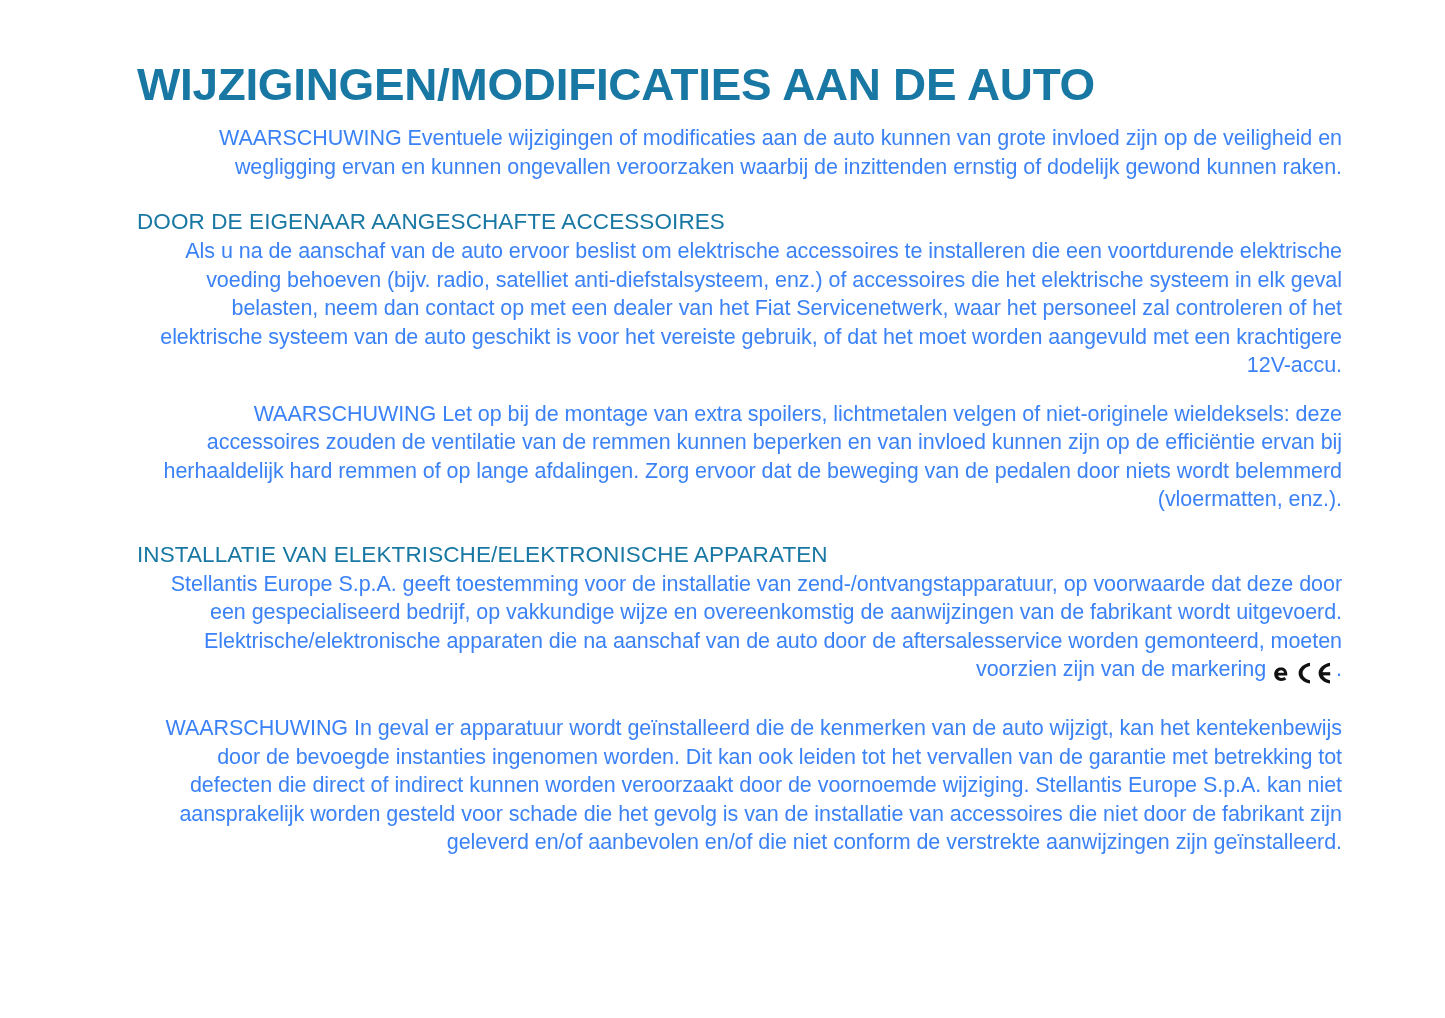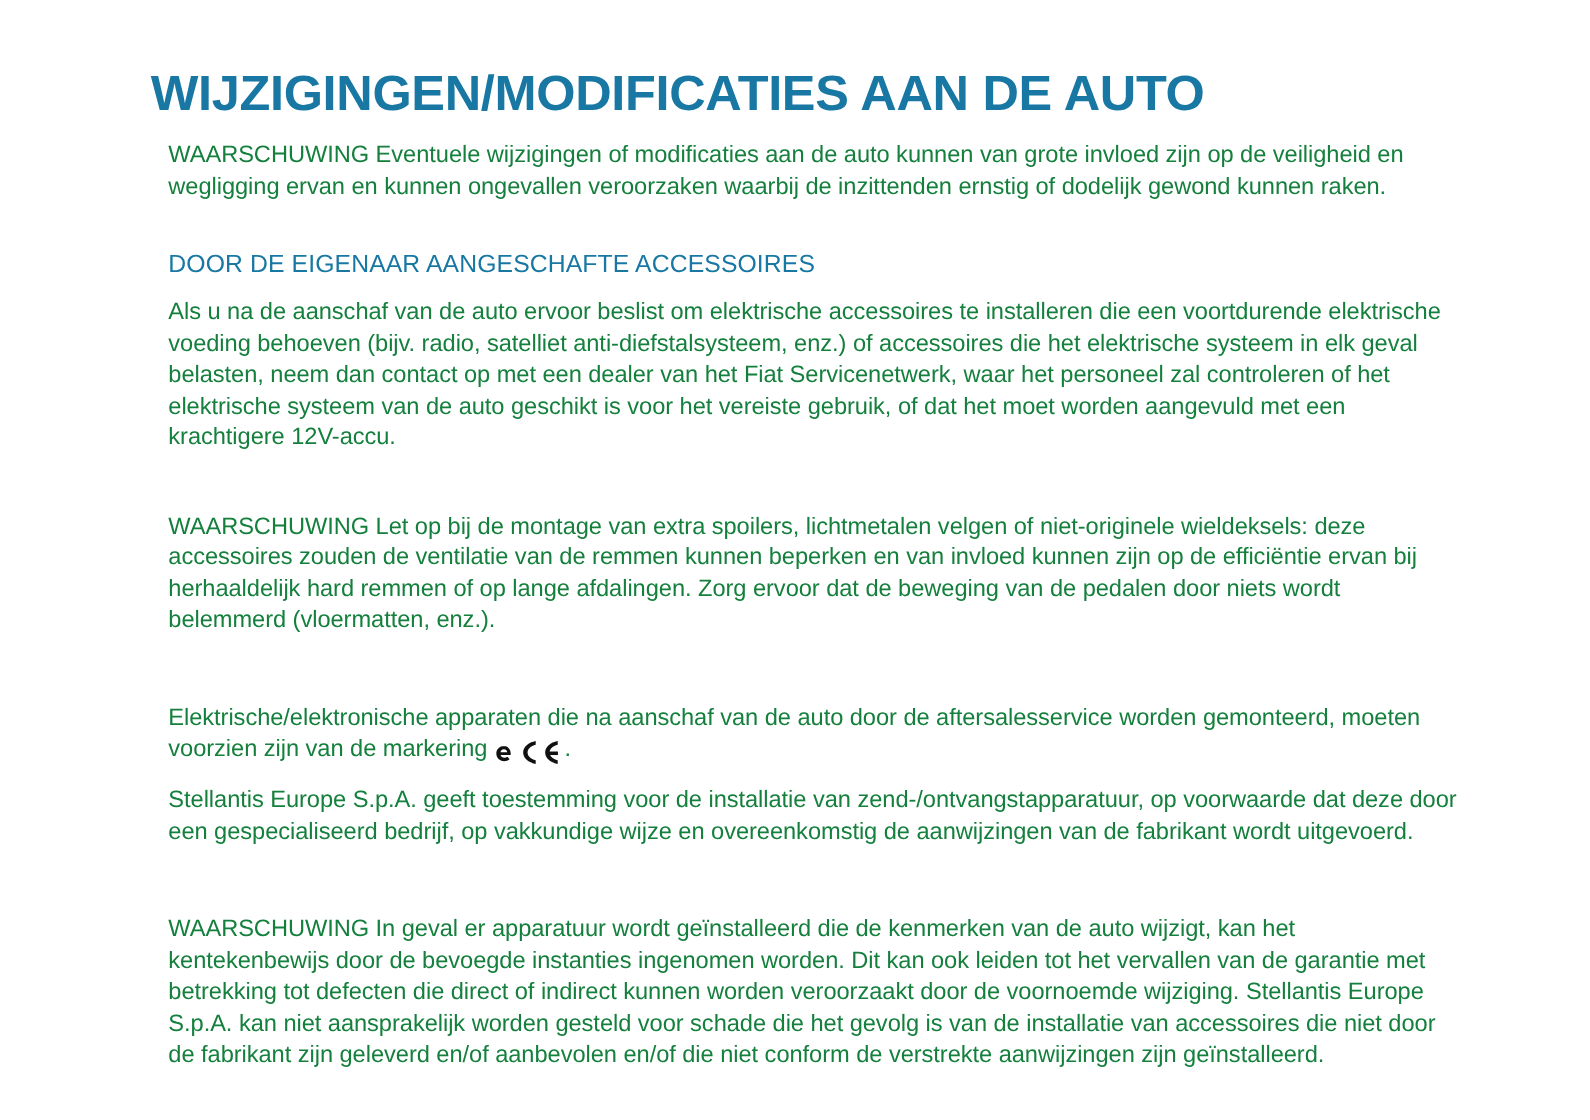--- a/index.html
+++ b/index.html
@@ -45,34 +45,34 @@
     transform-origin: left center;
   }
 
   
   .section-heading {
     font-family: "Liberation Sans", sans-serif;
     font-weight: 400;
     font-size: 22.5px;
     line-height: 26px;
     color: #1878a3;
-    margin: 0 0 2px 16px;
+    margin: 0 0 2px 0;
     letter-spacing: 0.1px;
     white-space: nowrap;
   }
 
   
   .para {
     font-family: "Liberation Sans", sans-serif;
     font-weight: 400;
     font-size: 21.5px;
     line-height: 28.5px;
-    color: #15803d;
-    margin: 16px;
-    text-align: left;
+    color: #3b82f6;
+    margin: 0;
+    text-align: right;
     letter-spacing: -0.05px;
   }
 
   .gap-lg { height: 28px; }
   .gap-md { height: 20px; }
 
   
   .marks {
     display: inline-block;
     vertical-align: -4px;
@@ -96,30 +96,31 @@
     <h2 class="section-heading">DOOR DE EIGENAAR AANGESCHAFTE ACCESSOIRES</h2>
 
     <p class="para">Als u na de aanschaf van de auto ervoor beslist om elektrische accessoires te installeren die een voortdurende elektrische voeding behoeven (bijv. radio, satelliet anti-diefstalsysteem, enz.) of accessoires die het elektrische systeem in elk geval belasten, neem dan contact op met een dealer van het Fiat Servicenetwerk, waar het personeel zal controleren of het elektrische systeem van de auto geschikt is voor het vereiste gebruik, of dat het moet worden aangevuld met een krachtigere 12V-accu.</p>
 
     <div class="gap-md"></div>
 
     <p class="para">WAARSCHUWING Let op bij de montage van extra spoilers, lichtmetalen velgen of niet-originele wieldeksels: deze accessoires zouden de ventilatie van de remmen kunnen beperken en van invloed kunnen zijn op de efficiëntie ervan bij herhaaldelijk hard remmen of op lange afdalingen. Zorg ervoor dat de beweging van de pedalen door niets wordt belemmerd (vloermatten, enz.).</p>
 
     <div class="gap-lg"></div>
 
+    <h2 class="section-heading">INSTALLATIE VAN ELEKTRISCHE/ELEKTRONISCHE APPARATEN</h2>
+
+    <p class="para">Stellantis Europe S.p.A. geeft toestemming voor de installatie van zend-/ontvangstapparatuur, op voorwaarde dat deze door een gespecialiseerd bedrijf, op vakkundige wijze en overeenkomstig de aanwijzingen van de fabrikant wordt uitgevoerd.</p>
 
     <p class="para"><span>Elektrische/elektronische apparaten die na aanschaf van de auto door de aftersalesservice worden gemonteerd, moeten voorzien zijn van de markering</span><span class="marks"><svg width="26" height="24" viewBox="0 0 26 24" aria-hidden="true">
             <path d="M12.2 5.2c-4.0 0-7.0 3.0-7.0 6.9 0 4.0 3.0 6.9 7.1 6.9 2.0 0 3.7-0.6 5.0-1.7l-2.0-2.3c-0.8 0.6-1.7 0.9-2.8 0.9-1.7 0-3.0-0.9-3.4-2.5h9.1c0.05-0.45 0.08-0.85 0.08-1.3 0-4.0-2.8-6.9-6.1-6.9zm-3.2 5.6c0.3-1.6 1.5-2.6 3.1-2.6 1.6 0 2.8 1.0 3.0 2.6z" fill="#111111"></path>
           </svg><svg width="40" height="24" viewBox="0 0 40 24" aria-hidden="true">
             <path d="M15.0 2.1C8.4 3.4 3.6 8.0 3.6 13.4c0 5.4 4.8 10.0 11.4 11.3l0-3.6C10.6 19.9 7.6 17.0 7.6 13.4c0-3.6 3.0-6.5 7.4-7.7z" fill="#111111" transform="translate(0,-1.2) scale(1,0.92)"></path>
             <path d="M35.0 2.1C28.4 3.4 23.6 8.0 23.6 13.4c0 5.4 4.8 10.0 11.4 11.3l0-3.6c-4.4-1.2-7.4-4.1-7.4-7.7 0-3.6 3.0-6.5 7.4-7.7z" fill="#111111" transform="translate(0,-1.2) scale(1,0.92)"></path>
             <rect x="26.6" y="10.2" width="8.6" height="3.2" fill="#111111"></rect>
           </svg></span><span>.</span></p>
-
-    <p class="para">Stellantis Europe S.p.A. geeft toestemming voor de installatie van zend-/ontvangstapparatuur, op voorwaarde dat deze door een gespecialiseerd bedrijf, op vakkundige wijze en overeenkomstig de aanwijzingen van de fabrikant wordt uitgevoerd.</p>
 
     <div class="gap-lg"></div>
 
     <p class="para">WAARSCHUWING In geval er apparatuur wordt geïnstalleerd die de kenmerken van de auto wijzigt, kan het kentekenbewijs door de bevoegde instanties ingenomen worden. Dit kan ook leiden tot het vervallen van de garantie met betrekking tot defecten die direct of indirect kunnen worden veroorzaakt door de voornoemde wijziging. Stellantis Europe S.p.A. kan niet aansprakelijk worden gesteld voor schade die het gevolg is van de installatie van accessoires die niet door de fabrikant zijn geleverd en/of aanbevolen en/of die niet conform de verstrekte aanwijzingen zijn geïnstalleerd.</p>
 
     <div class="gap-lg"></div>
 
 
 
   </div>

